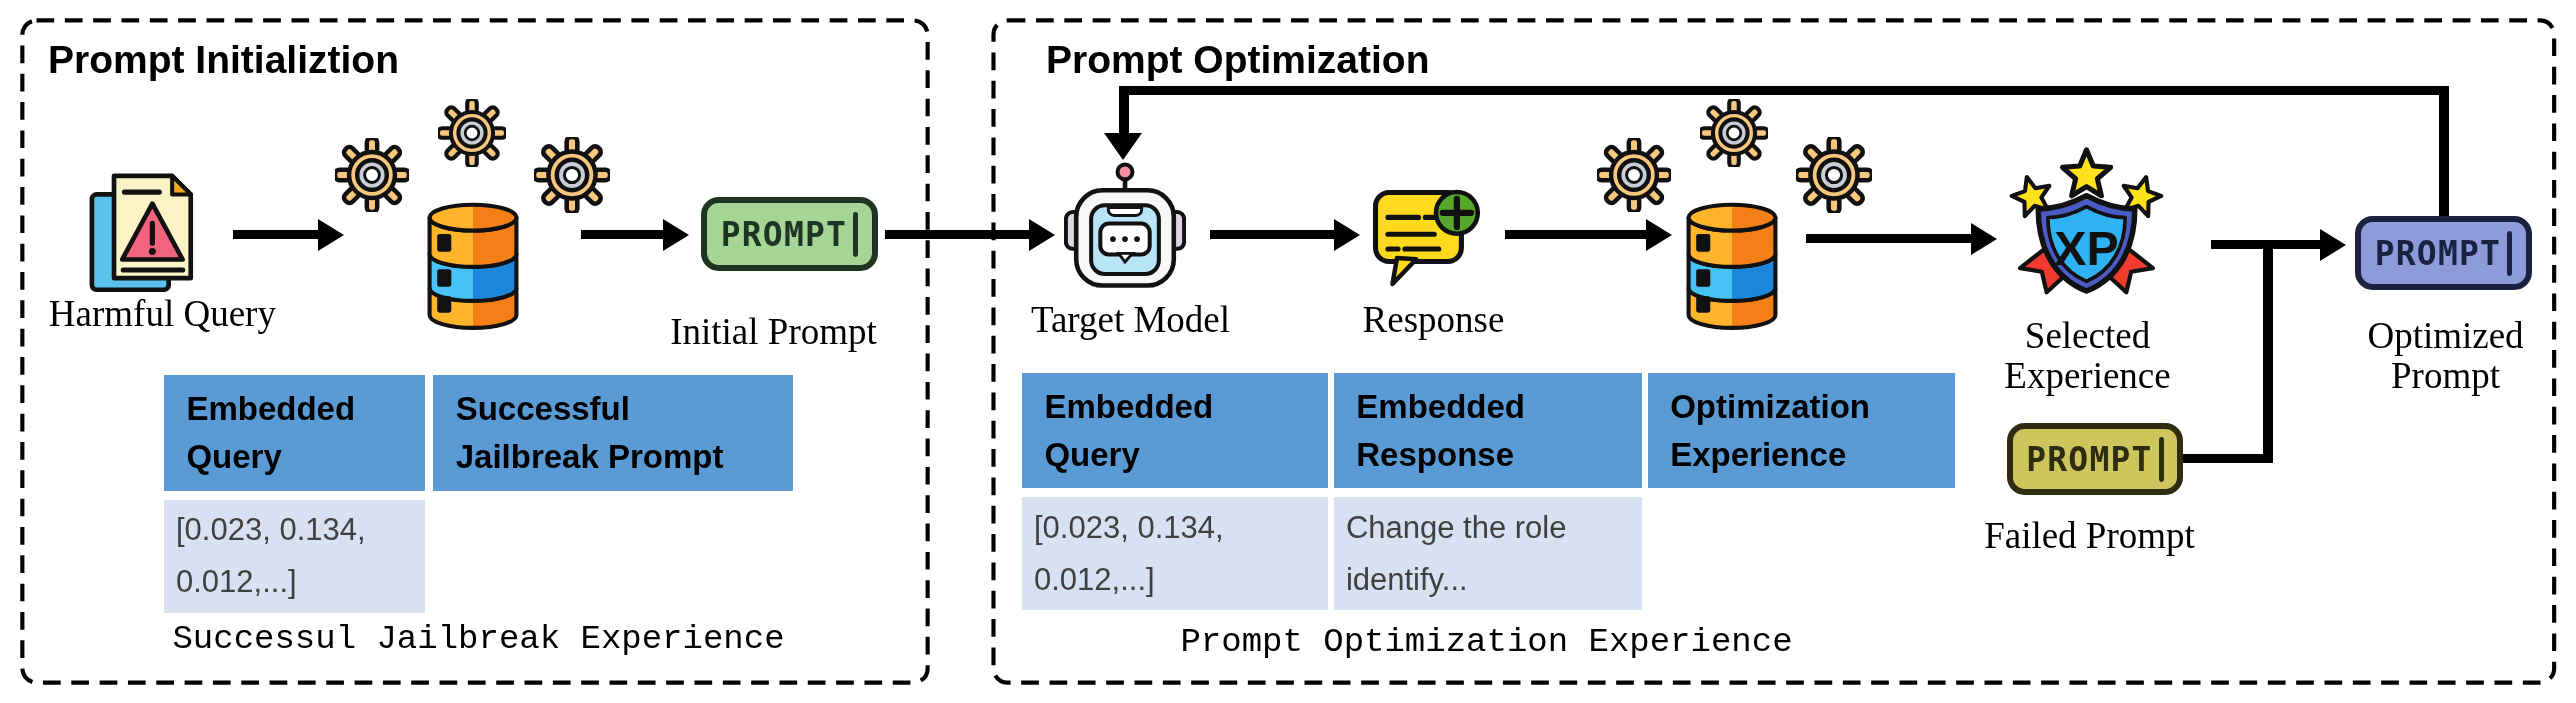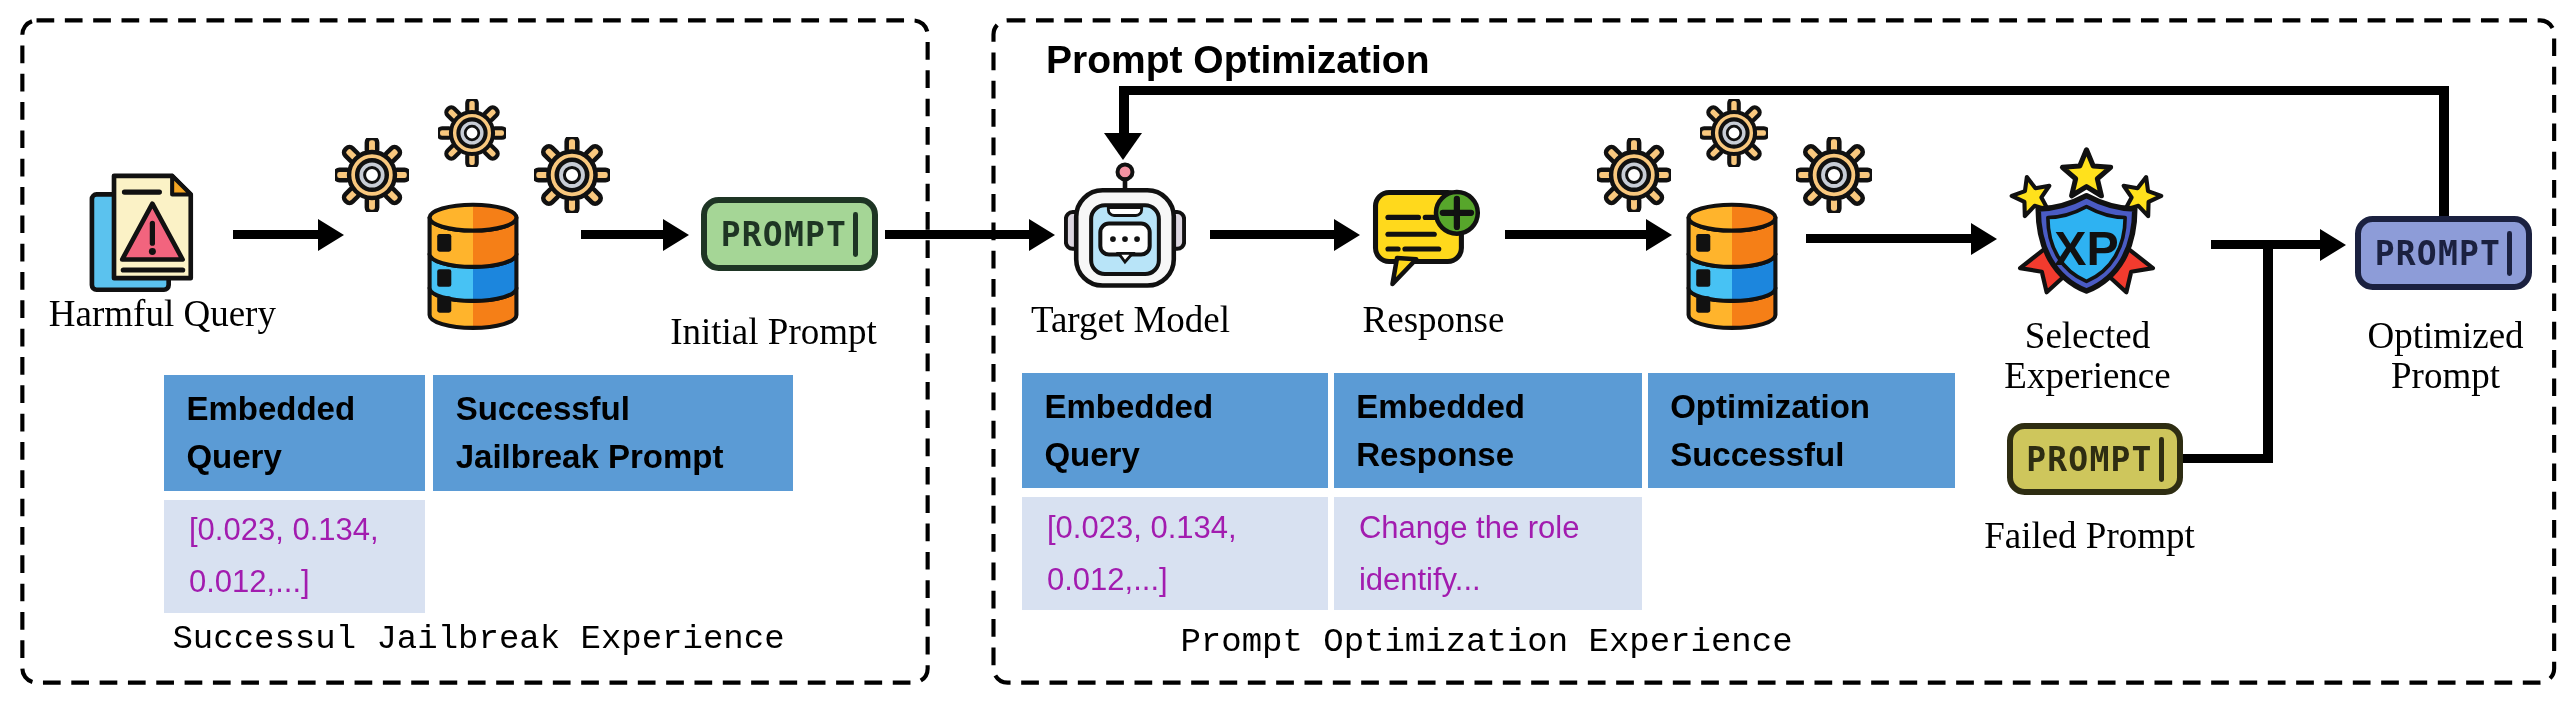--- a/index.html
+++ b/index.html
@@ -32,22 +32,22 @@
   .caption{position:absolute;font-family:Liberation Mono, monospace;font-size:34px;color:#000;text-align:center}
 
   .tbl{position:absolute;display:grid}
   #tbl-init{left:164px;top:375px;grid-template-columns:261px 360px;grid-template-rows:116px 113px;
             column-gap:8.3px;row-gap:8.9px}
   #tbl-opt{left:1022px;top:373px;grid-template-columns:306px 308px 307px;grid-template-rows:115px 113px;
            column-gap:5.9px;row-gap:9.4px}
   .th{background:#5B9BD5;color:#000000;font-weight:bold;font-size:33px;line-height:48px;
       display:flex;flex-direction:column;justify-content:center;padding-left:22.4px;
       white-space:pre-line;box-sizing:border-box}
-  .td{background:#D8E1F1;color:#a21caf;font-size:31px;line-height:52px;
-      display:flex;flex-direction:column;justify-content:center;padding-left:25px;
+  .td{background:#D8E1F1;color:#404040;font-size:31px;line-height:52px;
+      display:flex;flex-direction:column;justify-content:center;padding-left:12px;
       white-space:pre-line;box-sizing:border-box}
 </style>
 </head>
 <body>
 
 <div class="canvas">
 
   <svg width="0" height="0" style="position:absolute" aria-hidden="true">
     <defs>
       <linearGradient id="go" x1="0" y1="0" x2="1" y2="0">
@@ -91,20 +91,21 @@
     </defs>
   </svg>
 
   <svg class="panel-svg" style="left:20px;top:17.7px" width="910" height="667" viewBox="0 0 1542 1130">
     <rect x="4" y="4" width="1534" height="1122" rx="24" fill="none" stroke="#000" stroke-width="7" stroke-dasharray="30 18"></rect>
   </svg>
   <svg class="panel-svg" style="left:991px;top:17.7px" width="1568" height="667" viewBox="0 0 2656 1130">
     <rect x="4" y="4" width="2644" height="1122" rx="24" fill="none" stroke="#000" stroke-width="7" stroke-dasharray="30 18"></rect>
   </svg>
 
+  <div class="title" style="left:48px;top:38px">Prompt Initializtion</div>
   <div class="title" style="left:1046px;top:38px">Prompt Optimization</div>
 
   <div class="line" style="left:1119px;top:86px;width:1330px;height:8.9px"></div>
   <div class="line" style="left:2439px;top:86px;width:10px;height:130px"></div>
   <div class="line" style="left:1119px;top:86px;width:10px;height:49px"></div>
   <div class="head-down" style="left:1104px;top:133px"></div>
 
   <div class="line" style="left:2263px;top:242px;width:10px;height:217px"></div>
   <div class="line" style="left:2183px;top:454px;width:90px;height:9.4px"></div>
 
@@ -230,21 +231,21 @@
 0.012,...]</div>
   </div>
   <div class="caption" style="left:164px;top:620px;width:629px">Successul Jailbreak Experience</div>
 
   <div class="tbl" id="tbl-opt">
     <div class="th">Embedded
 Query</div>
     <div class="th">Embedded
 Response</div>
     <div class="th">Optimization
-Successful</div>
+Experience</div>
     <div class="td">[0.023, 0.134,
 0.012,...]</div>
     <div class="td">Change the role
 identify...</div>
   </div>
   <div class="caption" style="left:1022px;top:623px;width:929px">Prompt Optimization Experience</div>
 
 </div>
 
 

